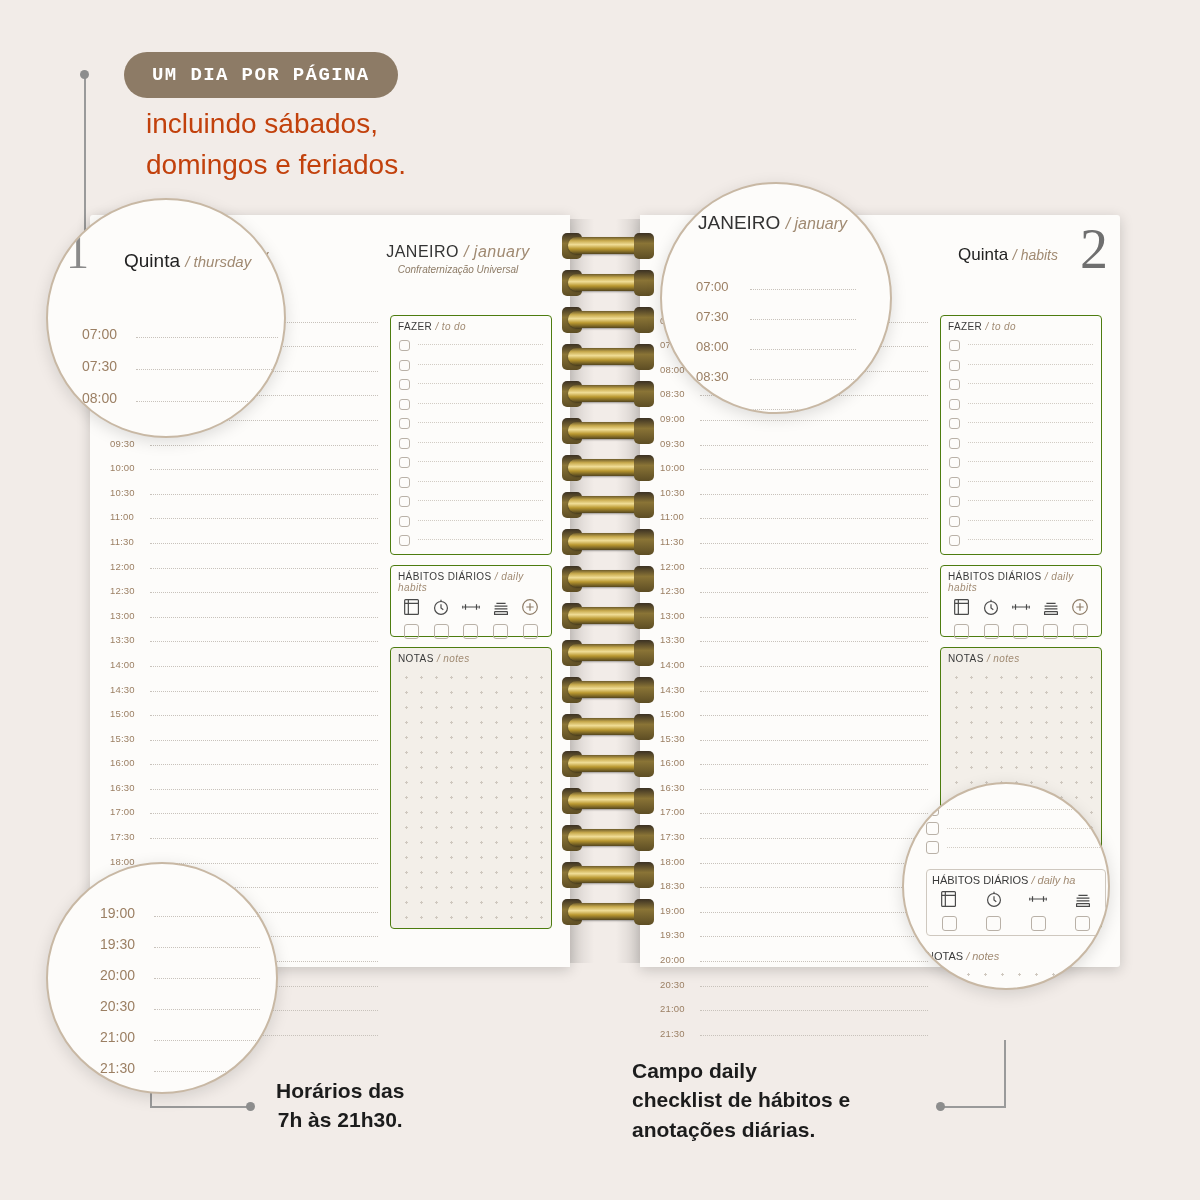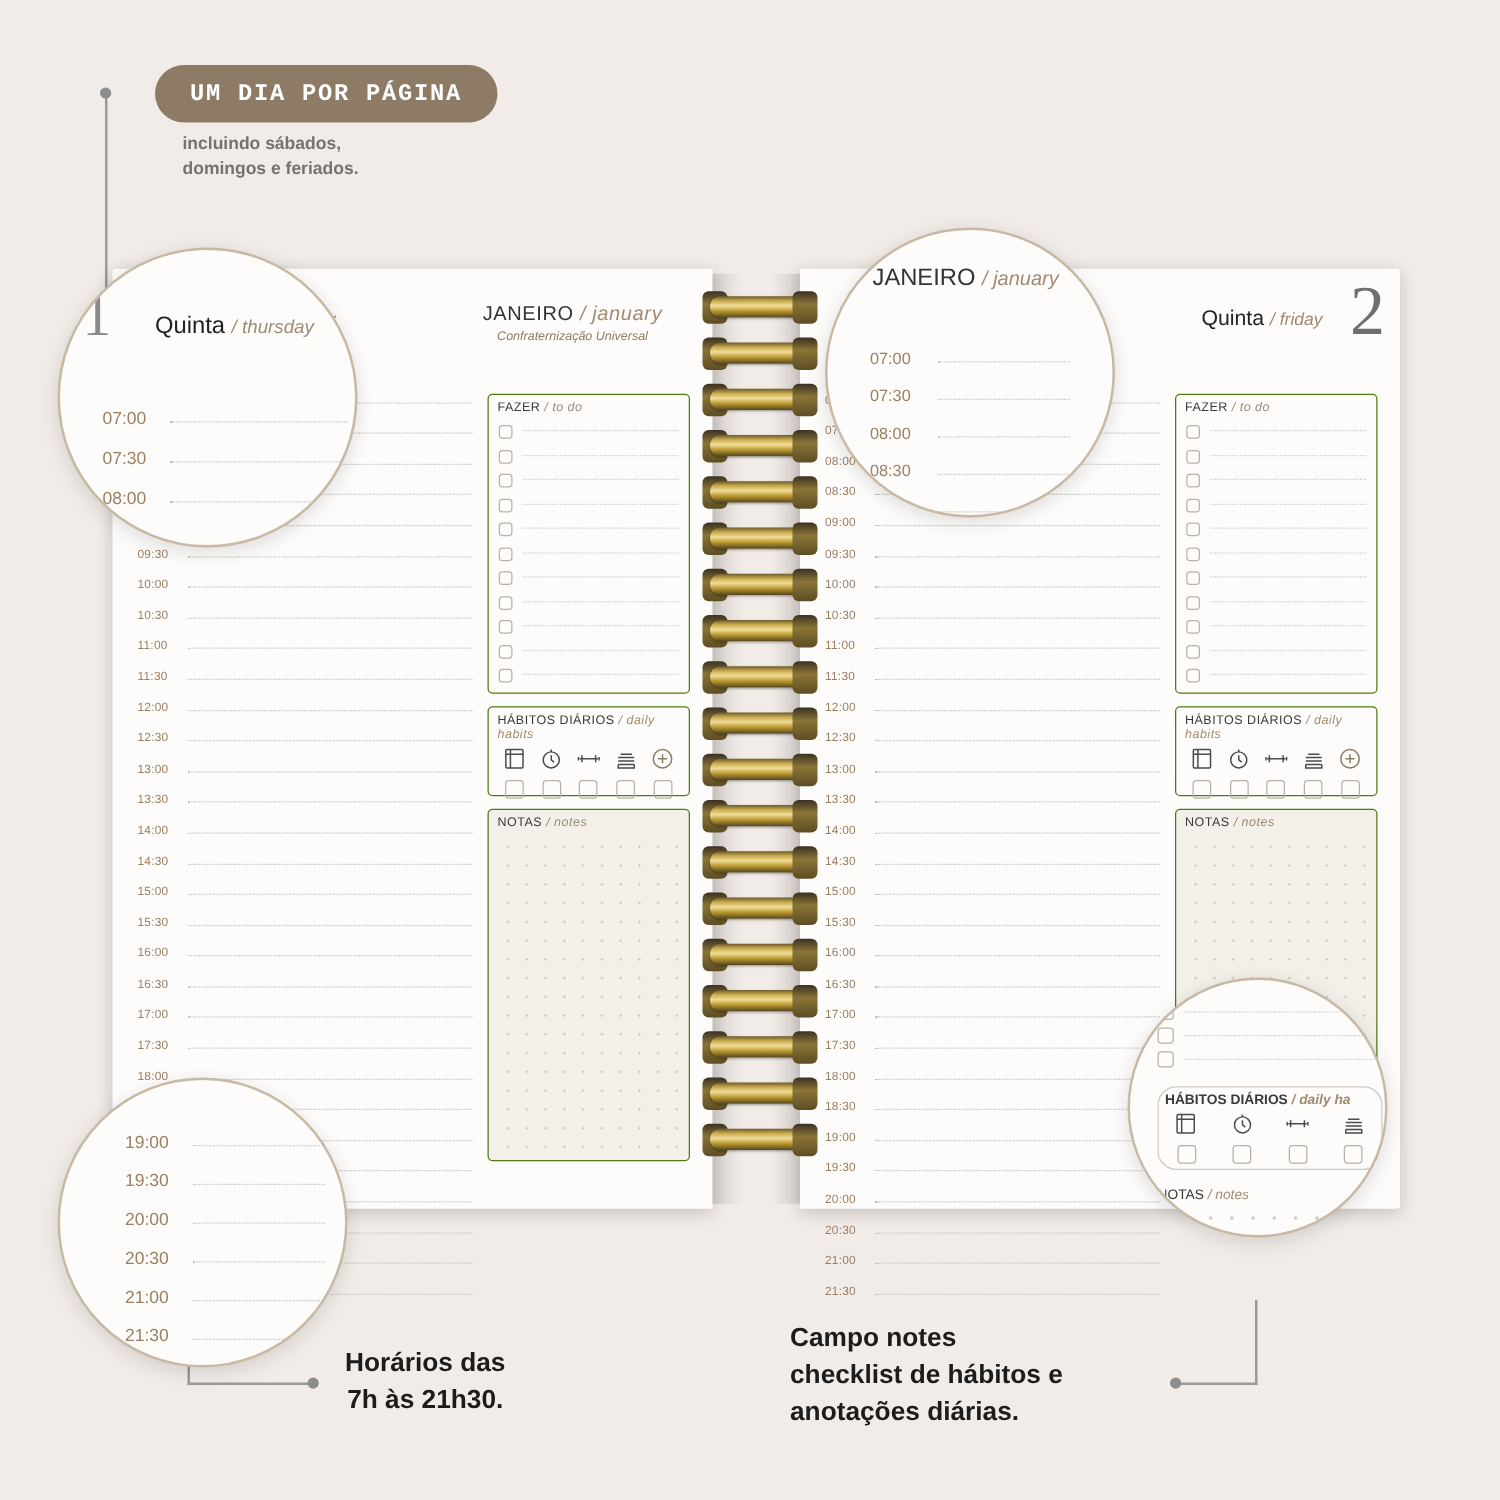--- a/index.html
+++ b/index.html
@@ -14,21 +14,21 @@
 
   
   .badge {
     position:absolute; left:124px; top:52px;
     background:#8d7b66; color:#fff;
     padding:12px 28px; border-radius:26px;
     font-size:19px; font-weight:bold; letter-spacing:1.4px;font-family:Liberation Mono, monospace;
   }
   .top-caption {
     position:absolute; left:146px; top:104px;
-    font-size:14px; font-weight:bold; color:#737373; line-height:1.45;
+    font-size:28px; font-weight:normal; color:#c2410c; line-height:1.45;
     white-space:pre-line;
   }
 
   
   .conn { position:absolute; background:#9a9a9a; }
   .dot { position:absolute; width:9px; height:9px; border-radius:50%; background:#8d8d8d; }
 
   
   .spread { position:absolute; left:62px; top:215px; width:1080px; height:770px; }
 
@@ -387,21 +387,21 @@
     </div>
   </div>
 
   <div class="page-shadow-l"></div>
 
   <div class="page right">
     <div class="pg-inner">
       <div class="day-num" style="right:12px; top:6px;">2</div>
       <div class="day-name" style="right:62px; top:30px;">
         <span>Quinta</span>
-        <i>/ friday</i>
+        <i>/ habits</i>
       </div>
       <div class="month-block" style="left:10px; top:28px; width:200px;">
         <div class="m"><span>JANEIRO</span>
           <i>/ january</i></div>
       </div>
 
       <div class="times" style="left:20px; top:86px;" id="right-times">
           <div class="trow">
             <div class="tlabel">07:00</div>
             <div class="tline"></div>
@@ -832,21 +832,21 @@
         </div>
         <div style="display: flex; align-items: center; height: 19px;">
           <div style="width:13px;height:13px;border:1px solid #b9b1a7;border-radius:3px;"></div>
           <div style="flex:1;border-bottom:1px dotted #d2ccc4;margin-left:8px;"></div>
         </div>
         <div style="display: flex; align-items: center; height: 19px;">
           <div style="width:13px;height:13px;border:1px solid #b9b1a7;border-radius:3px;"></div>
           <div style="flex:1;border-bottom:1px dotted #d2ccc4;margin-left:8px;"></div>
         </div>
       </div>
-    <div style="border:1px solid #cfc8bf; border-radius:15px; margin-top:12px; padding:4px 5px;font-weight:bold;">
+    <div style="border:1px solid #cfc8bf; border-radius:4px; margin-top:12px; padding:4px 5px;">
       <div style="font-size:11px; color:#3a3a3a;">
         <span>HÁBITOS DIÁRIOS</span>
         <i style="color:#a08a72;">/ daily ha</i>
       </div>
       <div class="habits" id="zoom-br-habits" style="padding:0;">
           <div class="habit">
             <div class="ic">
               <svg width="22" height="22" viewBox="0 0 24 24">
                 <rect x="4" y="4" width="15" height="16" rx="1" stroke="#4a4a4a" stroke-width="1.3" fill="none"></rect>
                 <path d="M4 8h15M8 4v16" stroke="#4a4a4a" stroke-width="1.3" fill="none"></path>
@@ -885,15 +885,15 @@
     <div style="font-size:11px; color:#3a3a3a; margin-top:14px;">
       <span>NOTAS</span>
       <i style="color:#a08a72;">/ notes</i>
     </div>
     <div style="height:36px; margin-top:4px; background-image:radial-gradient(#cfc8bf 1.2px, transparent 1.3px); background-size:17px 17px;"></div>
   </div>
 </div>
 
 <div class="cap" style="left:276px; top:1076px; text-align:center;">Horários das
 7h às 21h30.</div>
-<div class="cap" style="left:632px; top:1056px;">Campo notes
+<div class="cap" style="left:632px; top:1056px;">Campo daily
 checklist de hábitos e
 anotações diárias.</div>
 
 </body></html>

